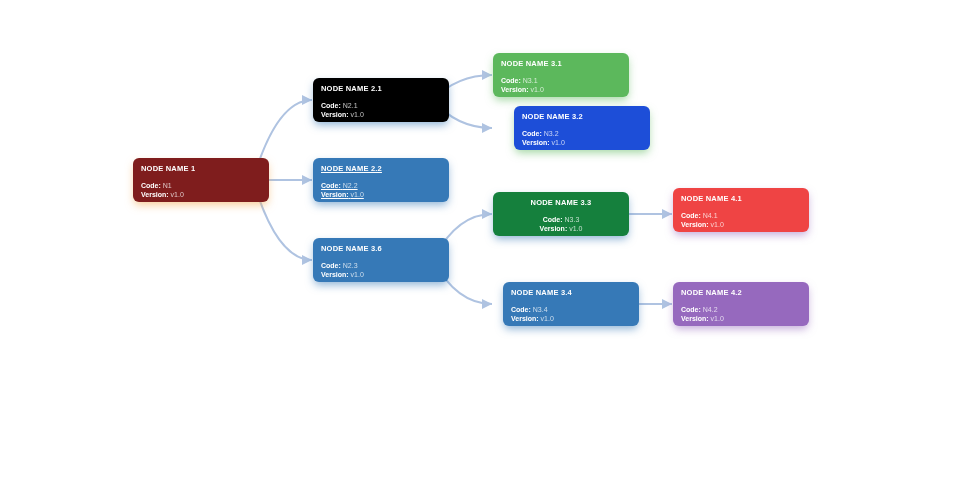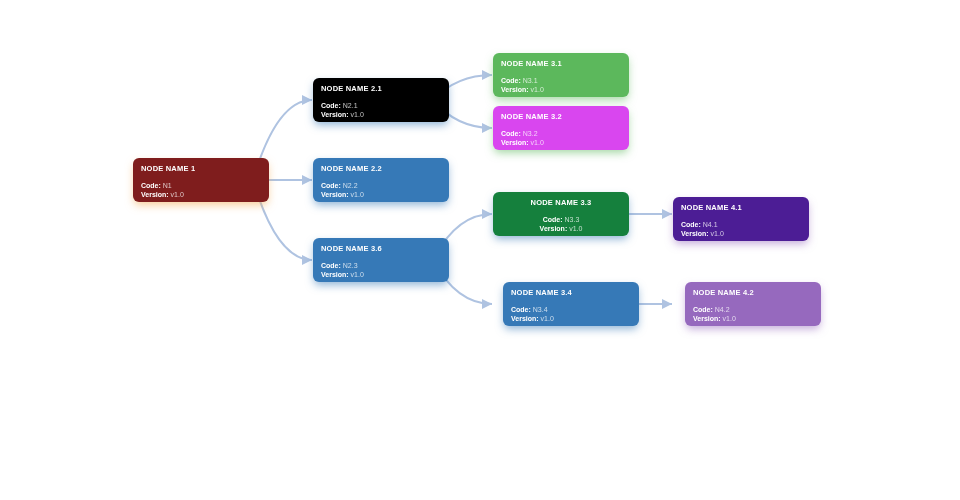--- a/index.html
+++ b/index.html
@@ -77,54 +77,54 @@
       <div class="node" style="left: 133px; top: 158px; background: #7f1d1d; box-shadow: rgba(240, 166, 74, 0.55) 0px 4px 8px -1px;">
         <div class="node-title">NODE NAME 1</div>
         <div class="node-row"><span class="lbl">Code:</span> <span class="val">N1</span></div>
         <div class="node-row"><span class="lbl">Version:</span> <span class="val">v1.0</span></div>
       </div>
       <div class="node" style="left: 313px; top: 78px; background: #000000; box-shadow: rgba(54, 121, 183, 0.55) 0px 4px 8px -1px;">
         <div class="node-title">NODE NAME 2.1</div>
         <div class="node-row"><span class="lbl">Code:</span> <span class="val">N2.1</span></div>
         <div class="node-row"><span class="lbl">Version:</span> <span class="val">v1.0</span></div>
       </div>
-      <div class="node" style="left: 313px; top: 158px; background: rgb(54, 121, 183); box-shadow: rgba(54, 121, 183, 0.55) 0px 4px 8px -1px;">
+      <div class="node" style="left: 313px; top: 158px; background: rgb(54, 121, 183); box-shadow: rgba(54, 121, 183, 0.55) 0px 4px 8px -1px; text-decoration: underline;">
         <div class="node-title">NODE NAME 2.2</div>
         <div class="node-row"><span class="lbl">Code:</span> <span class="val">N2.2</span></div>
         <div class="node-row"><span class="lbl">Version:</span> <span class="val">v1.0</span></div>
       </div>
       <div class="node" style="left: 313px; top: 238px; background: rgb(54, 121, 183); box-shadow: rgba(54, 121, 183, 0.55) 0px 4px 8px -1px;">
         <div class="node-title">NODE NAME 3.6</div>
         <div class="node-row"><span class="lbl">Code:</span> <span class="val">N2.3</span></div>
         <div class="node-row"><span class="lbl">Version:</span> <span class="val">v1.0</span></div>
       </div>
       <div class="node" style="left: 493px; top: 53px; background: rgb(92, 184, 92); box-shadow: rgba(92, 184, 92, 0.55) 0px 4px 8px -1px;">
         <div class="node-title">NODE NAME 3.1</div>
         <div class="node-row"><span class="lbl">Code:</span> <span class="val">N3.1</span></div>
         <div class="node-row"><span class="lbl">Version:</span> <span class="val">v1.0</span></div>
       </div>
-      <div class="node" style="left: 493px; top: 106px; background: #d946ef; box-shadow: rgba(92, 184, 92, 0.55) 0px 4px 8px -1px;">
+      <div class="node" style="left: 514px; top: 106px; background: #1d4ed8; box-shadow: rgba(92, 184, 92, 0.55) 0px 4px 8px -1px;">
         <div class="node-title">NODE NAME 3.2</div>
         <div class="node-row"><span class="lbl">Code:</span> <span class="val">N3.2</span></div>
         <div class="node-row"><span class="lbl">Version:</span> <span class="val">v1.0</span></div>
       </div>
       <div class="node" style="left: 493px; top: 192px; background: #15803d; box-shadow: rgba(54, 121, 183, 0.55) 0px 4px 8px -1px; text-align: center;">
         <div class="node-title">NODE NAME 3.3</div>
         <div class="node-row"><span class="lbl">Code:</span> <span class="val">N3.3</span></div>
         <div class="node-row"><span class="lbl">Version:</span> <span class="val">v1.0</span></div>
       </div>
       <div class="node" style="left: 503px; top: 282px; background: rgb(54, 121, 183); box-shadow: rgba(54, 121, 183, 0.55) 0px 4px 8px -1px;">
         <div class="node-title">NODE NAME 3.4</div>
         <div class="node-row"><span class="lbl">Code:</span> <span class="val">N3.4</span></div>
         <div class="node-row"><span class="lbl">Version:</span> <span class="val">v1.0</span></div>
       </div>
-      <div class="node" style="left: 673px; top: 197px; background: #4c1d95; box-shadow: rgba(150, 105, 190, 0.55) 0px 4px 8px -1px;">
+      <div class="node" style="left: 673px; top: 188px; background: #ef4444; box-shadow: rgba(150, 105, 190, 0.55) 0px 4px 8px -1px;">
         <div class="node-title">NODE NAME 4.1</div>
         <div class="node-row"><span class="lbl">Code:</span> <span class="val">N4.1</span></div>
         <div class="node-row"><span class="lbl">Version:</span> <span class="val">v1.0</span></div>
       </div>
-      <div class="node" style="left: 673px; top: 282px; background: rgb(150, 105, 190); box-shadow: rgba(150, 105, 190, 0.55) 0px 4px 8px -1px; margin-left: 12px;">
+      <div class="node" style="left: 673px; top: 282px; background: rgb(150, 105, 190); box-shadow: rgba(150, 105, 190, 0.55) 0px 4px 8px -1px;">
         <div class="node-title">NODE NAME 4.2</div>
         <div class="node-row"><span class="lbl">Code:</span> <span class="val">N4.2</span></div>
         <div class="node-row"><span class="lbl">Version:</span> <span class="val">v1.0</span></div>
       </div>
     </div>
 </div>
 
 </body></html>

